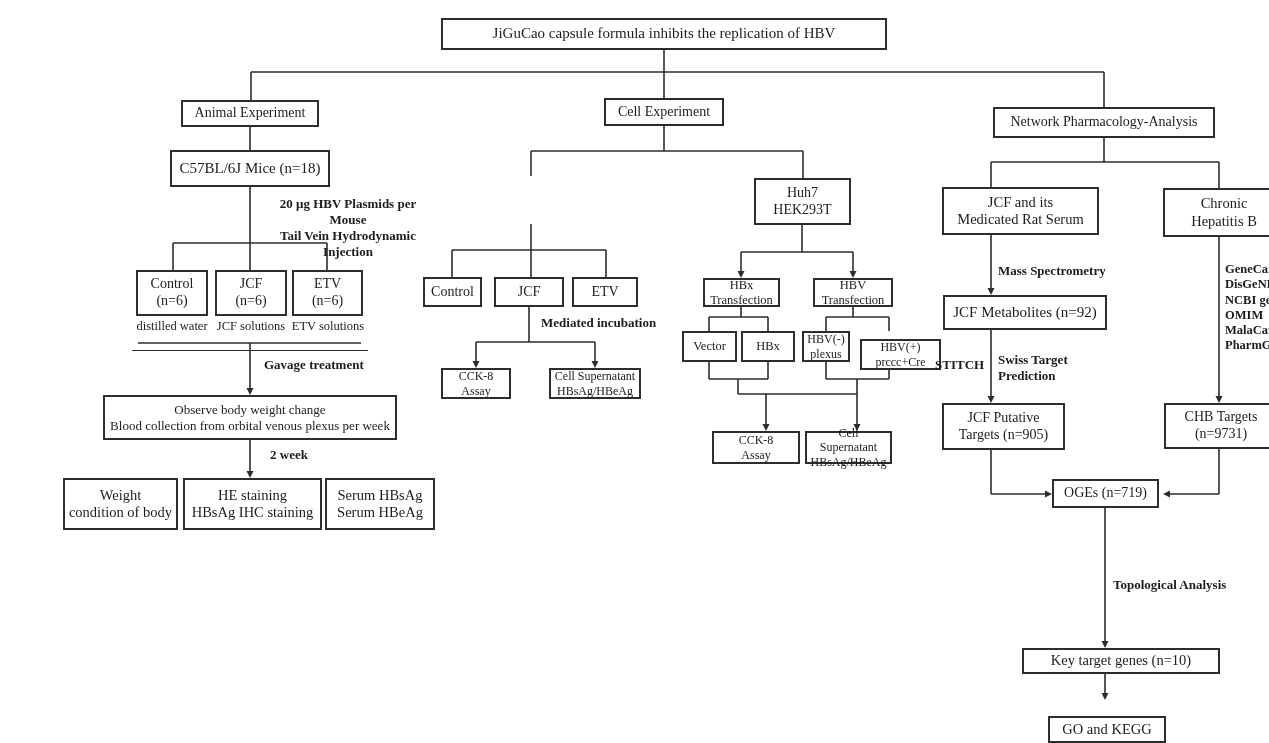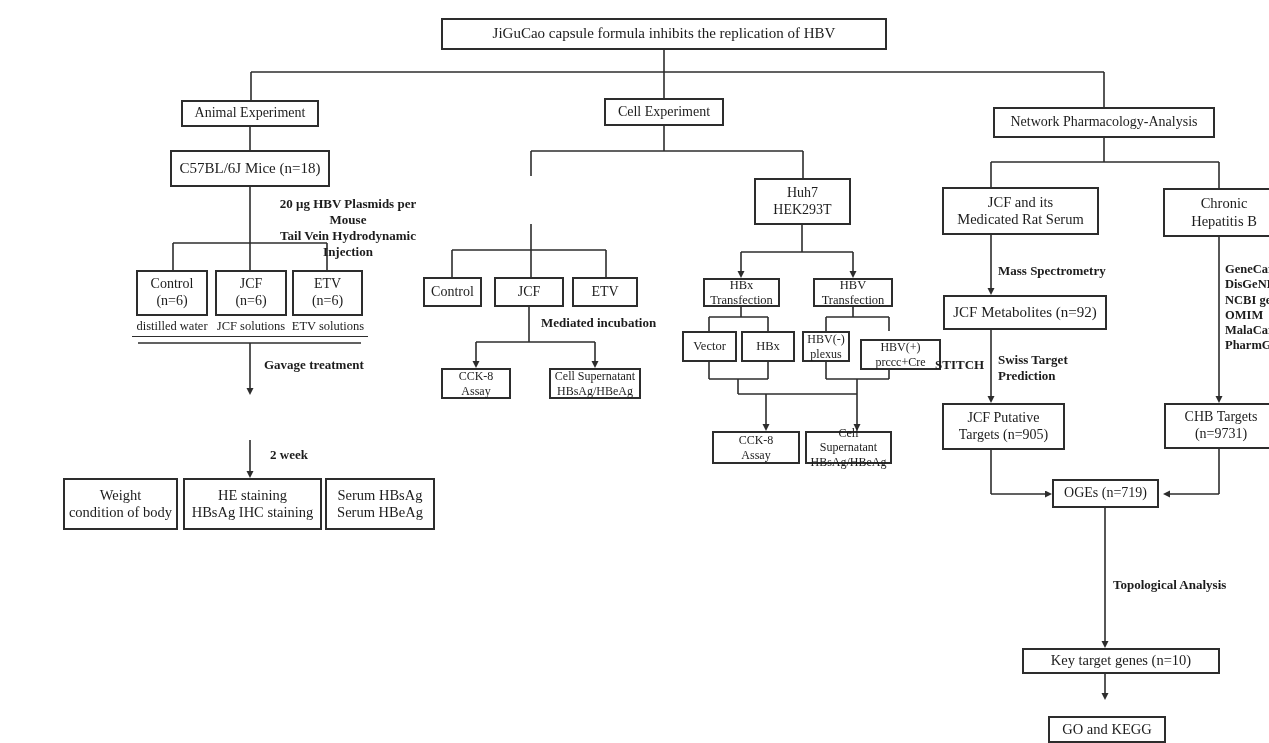--- a/index.html
+++ b/index.html
@@ -14,21 +14,21 @@
     position:absolute;box-sizing:border-box;border:2px solid #2d2d2d;background:#ffffff;
     display:flex;align-items:center;justify-content:center;text-align:center;
     white-space:pre-line;line-height:1.18;padding:1px 2px;
   }
   .note{
     position:absolute;white-space:pre-line;line-height:1.22;font-size:13px;color:#1c1c1c;font-weight:bold;
   }
   .note.center{text-align:center;}
   .sublabel{
     position:absolute;text-align:center;font-size:12.5px;line-height:1.1;
-    border-bottom:1.6px solid #2d2d2d;padding-bottom:2px;white-space:nowrap;
+    border-bottom:1.6px solid #2d2d2d;padding-bottom:16px;white-space:nowrap;
   }
 </style>
 </head>
 <body>
 
 <div class="stage">
 
   <svg class="wires" viewBox="0 0 1269 743" xmlns="http://www.w3.org/2000/svg">
     <defs>
       <marker id="arw" markerWidth="9" markerHeight="9" refX="1" refY="3.5" orient="auto" markerUnits="userSpaceOnUse">
@@ -119,20 +119,22 @@
 (n=6)</div>
   <div class="node" style="left:252px;top:270px;width:71px;height:46px;font-size:14px">ETV
 (n=6)</div>
 
   <div class="sublabel" style="left:92px;top:320px;width:80px">distilled water</div>
   <div class="sublabel" style="left:171px;top:320px;width:80px">JCF solutions</div>
   <div class="sublabel" style="left:248px;top:320px;width:80px">ETV solutions</div>
 
   <div class="note" style="left:224px;top:357px">Gavage treatment</div>
 
+  <div class="node" style="left:63px;top:395px;width:294px;height:45px;font-size:13px">Observe body weight change
+Blood collection from orbital venous plexus per week</div>
 
   <div class="note" style="left:230px;top:447px">2 week</div>
 
   <div class="node" style="left:23px;top:478px;width:115px;height:52px;font-size:14.5px">Weight
 condition of body</div>
   <div class="node" style="left:143px;top:478px;width:139px;height:52px;font-size:14.5px">HE  staining
 HBsAg IHC staining</div>
   <div class="node" style="left:285px;top:478px;width:110px;height:52px;font-size:14.5px">Serum HBsAg
 Serum HBeAg</div>
 

